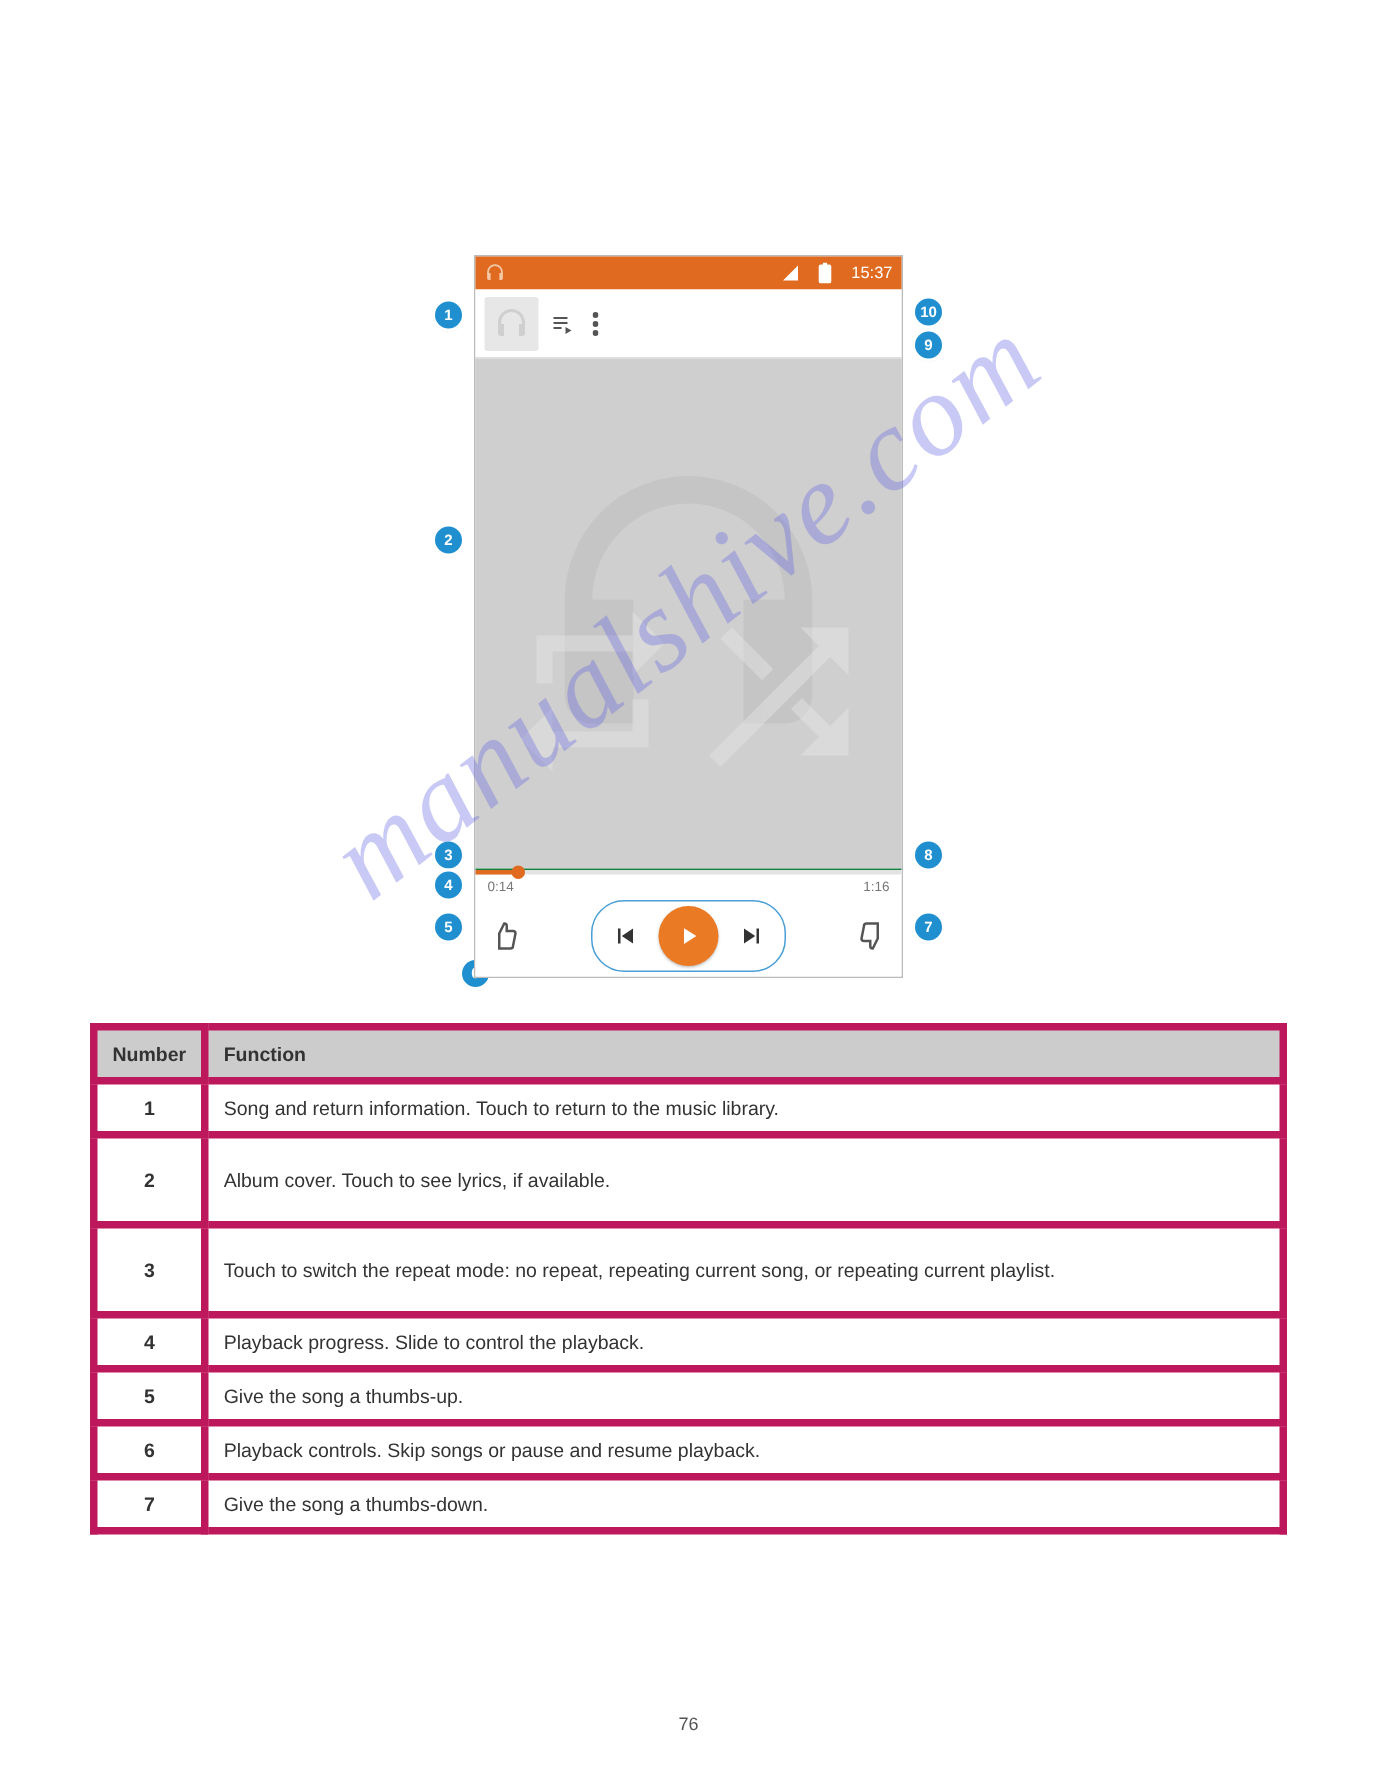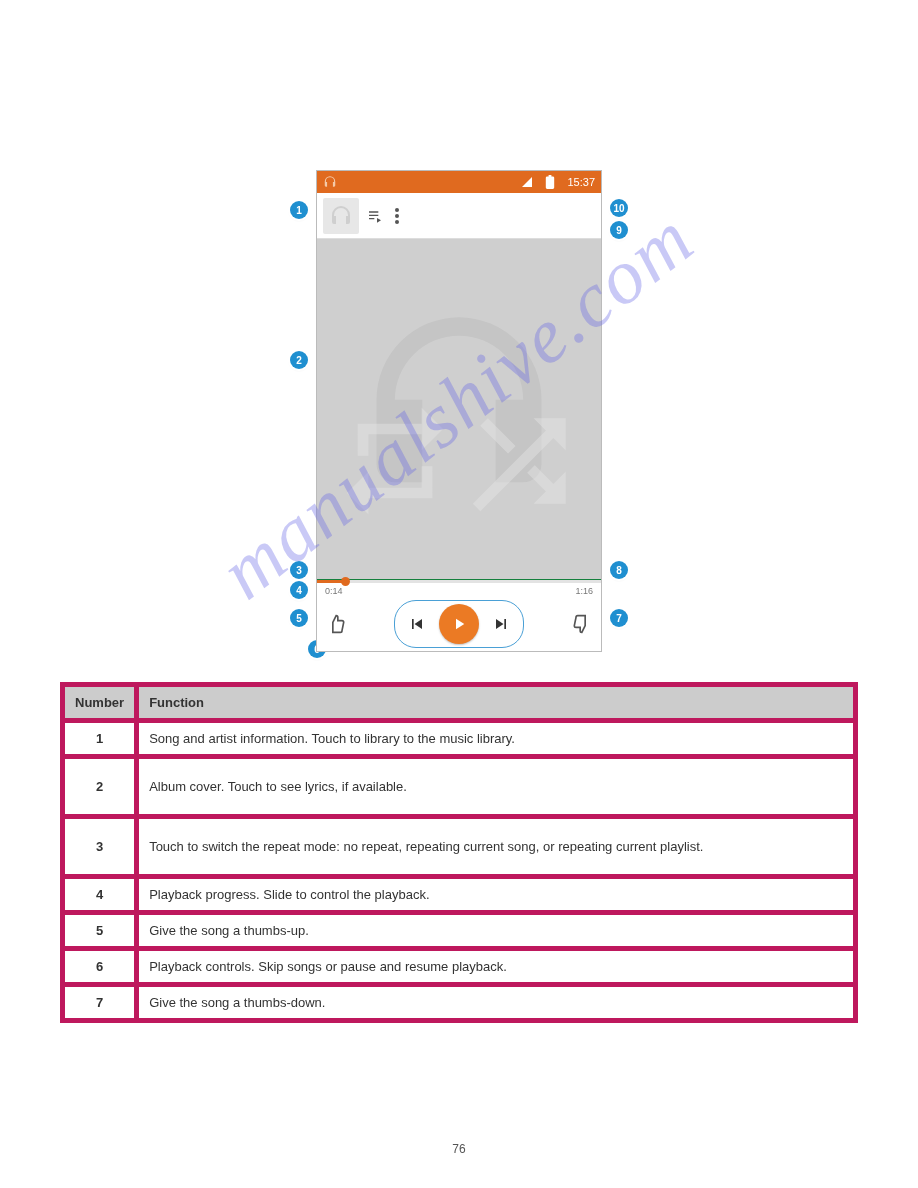--- a/index.html
+++ b/index.html
@@ -343,21 +343,21 @@
   <table class="legend">
     <thead>
       <tr>
         <th>Number</th>
         <th>Function</th>
       </tr>
     </thead>
     <tbody id="legend-body">
         <tr>
           <td class="num">1</td>
-          <td>Song and artist information. Touch to library to the music library.</td>
+          <td>Song and return information. Touch to return to the music library.</td>
         </tr>
         <tr class="tall">
           <td class="num">2</td>
           <td>Album cover. Touch to see lyrics, if available.</td>
         </tr>
         <tr class="tall">
           <td class="num">3</td>
           <td>Touch to switch the repeat mode: no repeat, repeating current song, or repeating current playlist.</td>
         </tr>
         <tr>

